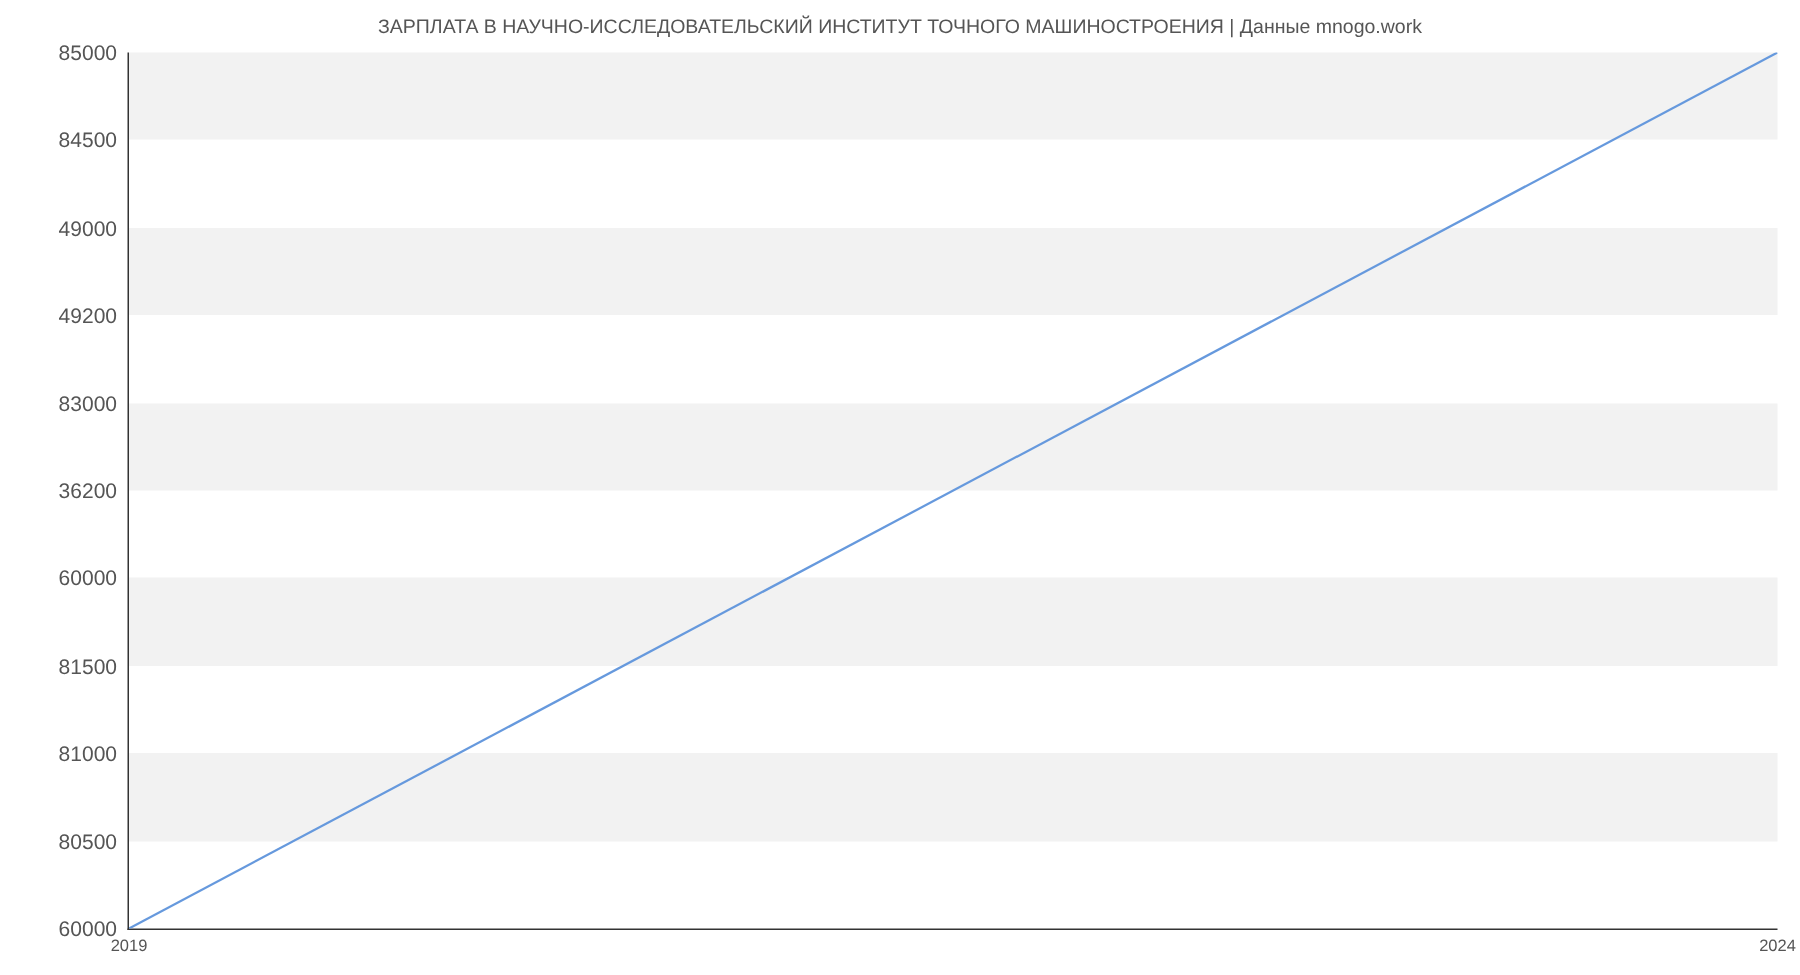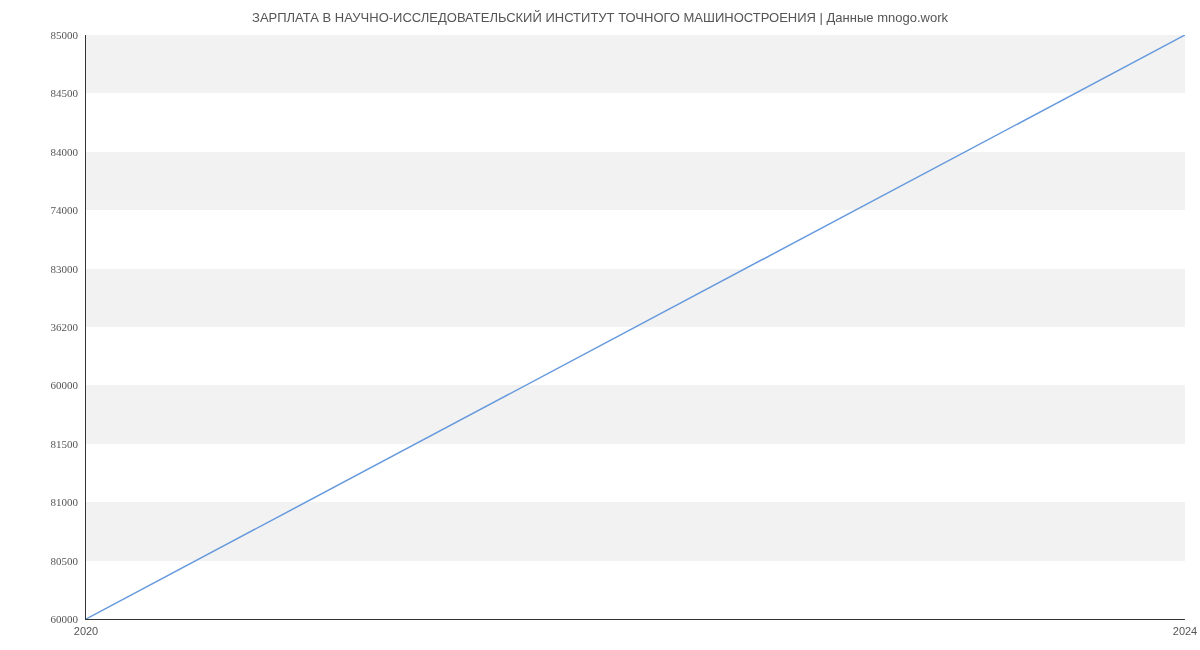--- a/index.html
+++ b/index.html
@@ -39,25 +39,24 @@
     .grid-band {
       position: absolute;
       left: 0;
       right: 0;
       background: #f2f2f2;
     }
     .y-tick-label {
       position: absolute;
       right: 100%;
       margin-right: 8px;
-      font-size: 11px;
+      font-size: 14px;
       color: #555;
       transform: translateY(-50%);
       white-space: nowrap;
-      font-family: Liberation Serif, serif;
     }
     .x-tick-label {
       position: absolute;
       top: 100%;
       margin-top: 6px;
       font-size: 11px;
       color: #555;
       transform: translateX(-50%);
       white-space: nowrap;
     }
@@ -84,20 +83,20 @@
     <svg class="data-line" id="line-svg" preserveAspectRatio="none" viewBox="0 0 1000 1000">
       <polyline id="line-path" fill="none" stroke-width="1.5" vector-effect="non-scaling-stroke" points="0,1000 1000,0" stroke="#6699dd"></polyline>
     </svg>
   <div class="y-tick-label" style="top: 100%;">60000</div>
       <div class="y-tick-label" style="top: 90%; text-align: center;">80500</div>
       <div class="y-tick-label" style="top: 80%; text-align: center;">81000</div>
       <div class="y-tick-label" style="top: 70%;">81500</div>
       <div class="y-tick-label" style="top: 60%;">60000</div>
       <div class="y-tick-label" style="top: 50%;">36200</div>
       <div class="y-tick-label" style="top: 40%; margin-left: 40px;">83000</div>
-      <div class="y-tick-label" style="top: 30%;">74000</div>
-      <div class="y-tick-label" style="top: 20%;">84000</div>
+      <div class="y-tick-label" style="top: 30%;">49200</div>
+      <div class="y-tick-label" style="top: 20%;">49000</div>
       <div class="y-tick-label" style="top: 10%;">84500</div>
       <div class="y-tick-label" style="top: 0%;">85000</div>
-      <div class="x-tick-label" style="left: 0%;">2020</div>
+      <div class="x-tick-label" style="left: 0%;">2019</div>
       <div class="x-tick-label" style="left: 100%; text-align: right;">2024</div>
     </div>
 </div>
 
 </body></html>

